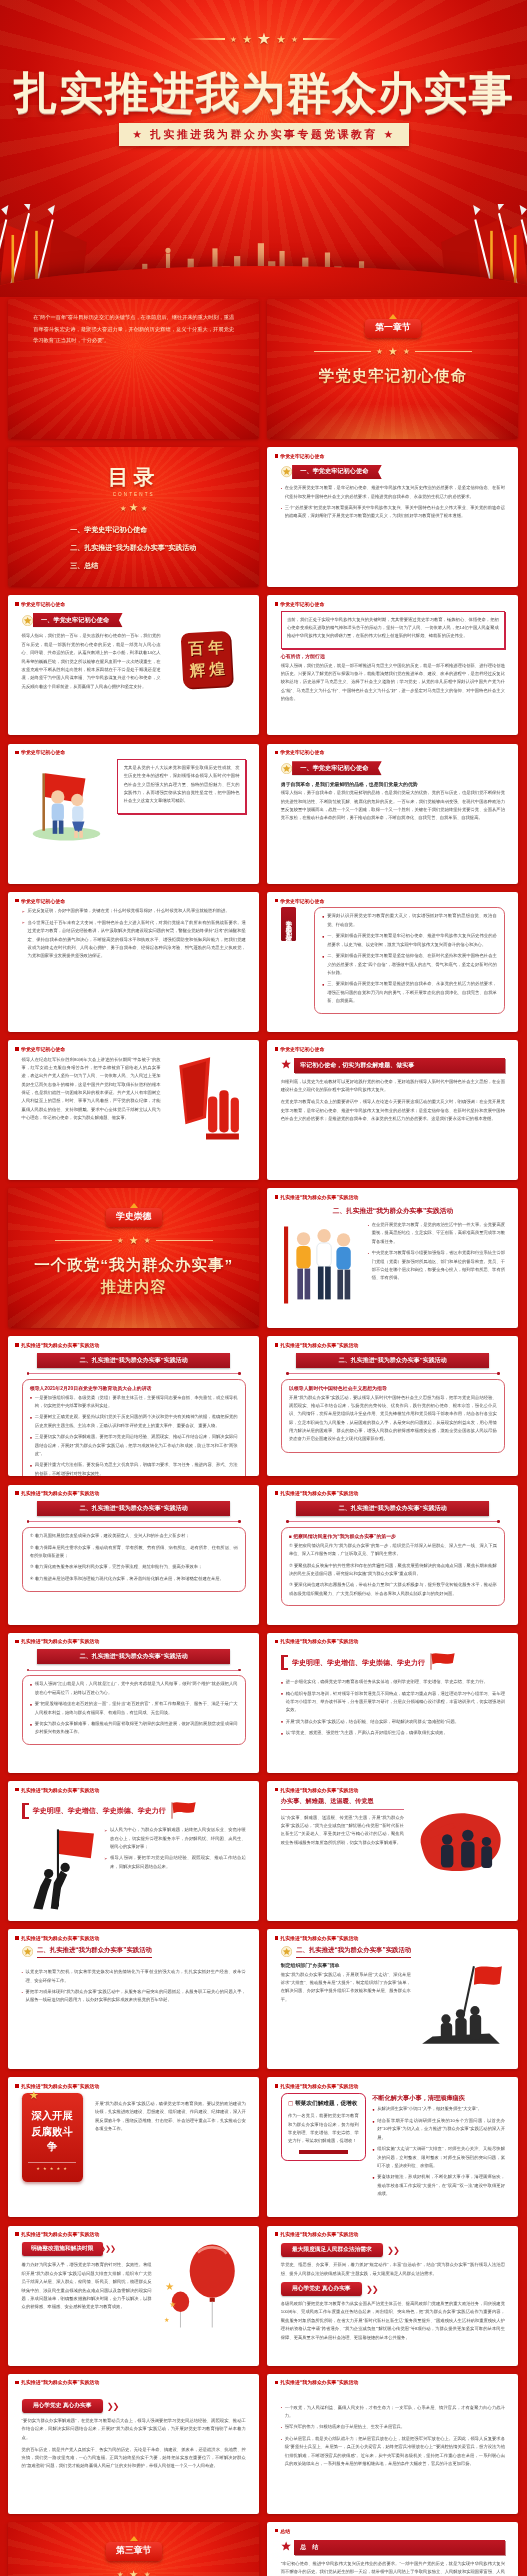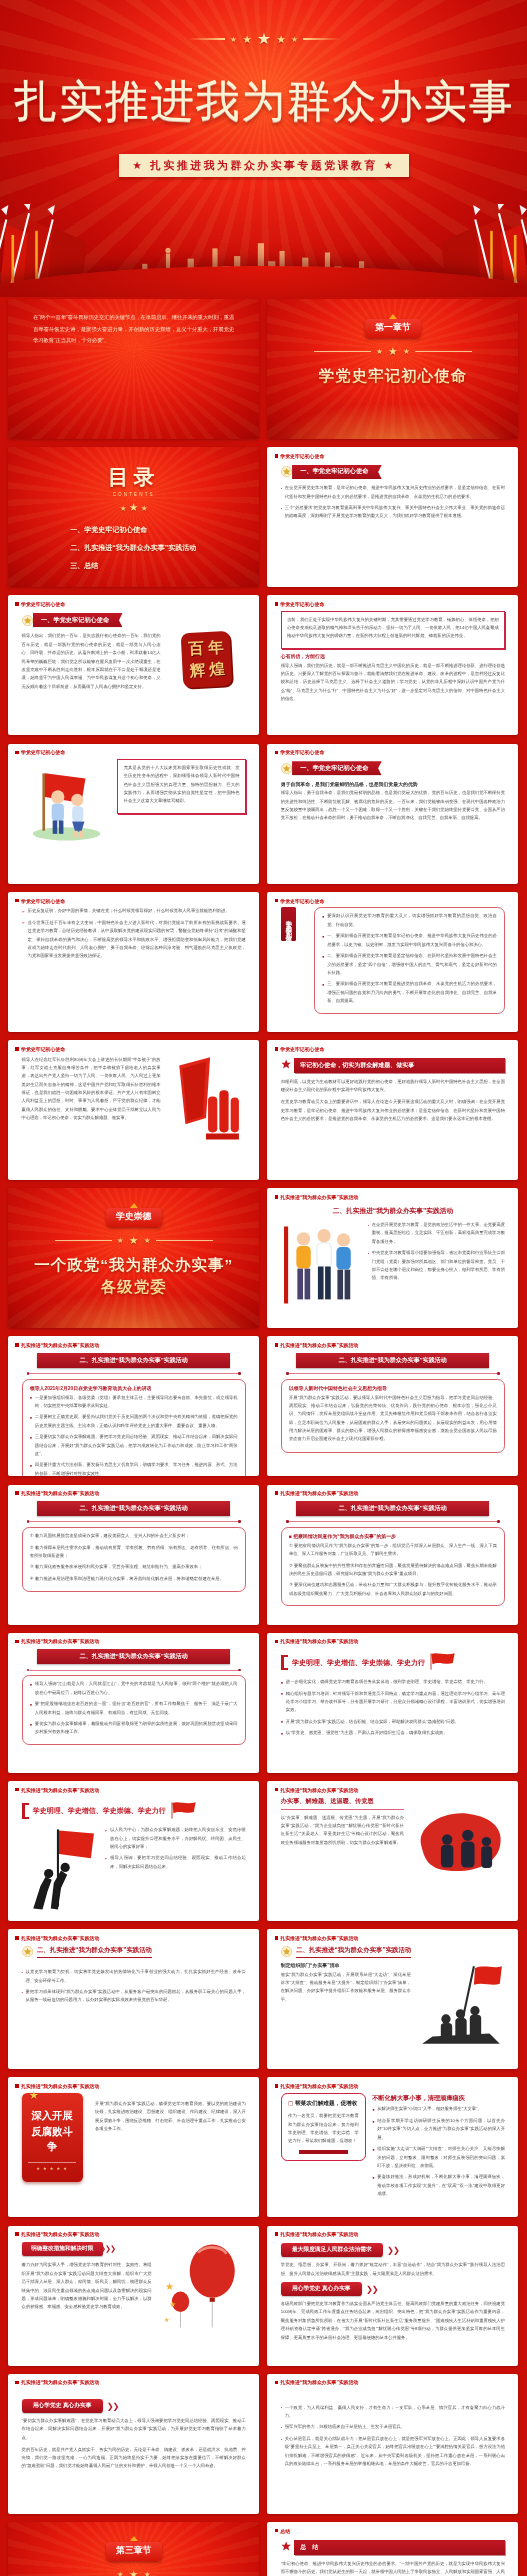--- a/index.html
+++ b/index.html
@@ -11,23 +11,23 @@
     background:radial-gradient(ellipse at 50% 30%,#ff5722 0%,#ef2413 32%,#c60b06 64%,#9c0403 100%);}
   .cover-top{height:297px;}
   .cover::before{content:"";position:absolute;inset:0;
     background:repeating-conic-gradient(from -14deg at 50% 34%,rgba(255,214,120,.07) 0 3deg,transparent 3deg 8deg);}
   .star-row{position:relative;display:flex;align-items:center;justify-content:center;gap:5.2px;padding-top:30px;}
   .star-row .ln{width:37px;height:1.5px;background:linear-gradient(90deg,transparent,#ffd98a);}
   .star-row .ln.r{background:linear-gradient(90deg,#ffd98a,transparent);}
   .st{color:#ffd98a;text-shadow:0 0.5px 1.5px rgba(120,20,0,.6);}
   .st::before{content:"★";}
   .st.s1{font-size:7.7px;opacity:.85;} .st.s2{font-size:10.8px;} .st.s3{font-size:15.5px;color:#ffe9b4;}
-  .cover-title{position:relative;margin-top:24px;font-size:44px;font-weight:400;letter-spacing:1.5px;color:#fdf3d4;
+  .cover-title{position:relative;margin-top:16px;font-size:44px;font-weight:700;letter-spacing:1.5px;color:#fdf3d4;
     text-shadow:0 2.6px 4.1px rgba(110,5,0,.55),0 0.5px 0 #fffbe8;}
-  .cover-sub{position:relative;display:inline-block;margin-top:23px;background:#f7ebc6;color:#c3151c;
+  .cover-sub{position:relative;display:inline-block;background:#f7ebc6;color:#c3151c;
     font-size:10.8px;font-weight:bold;letter-spacing:2.6px;padding:4.6px 13.4px;box-shadow:0 1.5px 3.1px rgba(100,0,0,.4);}
   .cover-meta{position:relative;margin-top:20.6px;display:flex;justify-content:center;gap:57px;
     color:#ffe7bd;font-size:10.3px;font-weight:bold;}
   .skyline{position:absolute;left:50%;transform:translateX(-50%);bottom:-3.1px;opacity:.85;}
   .flags{position:absolute;bottom:-5.2px;width:129px;}
   .flags.l{left:-4.1px;} .flags.r{right:-4.1px;transform:scaleX(-1);}
   .silk{position:absolute;left:-5%;right:-5%;bottom:-36px;height:67px;border-radius:50%;
     background:radial-gradient(ellipse at 50% 0%,#e01509 0%,#b50a04 55%,#8f0302 100%);box-shadow:0 -4.1px 15.5px rgba(90,0,0,.55);}
 
   
@@ -404,21 +404,21 @@
       </div>
     </div>
     <div class="slide red"><div class="ch-badge">学史崇德</div><div class="ch-stars">
         <span class="ln"></span>
         <span class="st s1"></span>
         <span class="st s2"></span>
         <span class="st s1"></span>
         <span class="ln"></span>
       </div><div class="ch-title">
         <div>一个政党“我为群众办实事”</div>
-        <div>各级党委</div>
+        <div>推进内容</div>
       </div><div class="ch-deco"></div></div>
     <div class="slide white">
       <div class="kicker">扎实推进“我为群众办实事”实践活动</div>
       <div>
         <div class="blk-ctitle">二、扎实推进“我为群众办实事”实践活动</div>
         <div class="blk-cols">
           <div style="flex: 0 0 36%;">
             <div class="imgbox">
               <svg width="77" height="88" viewBox="0 0 150 170">
                 <rect x="2" y="10" width="8" height="150" fill="#c8160b"></rect>

